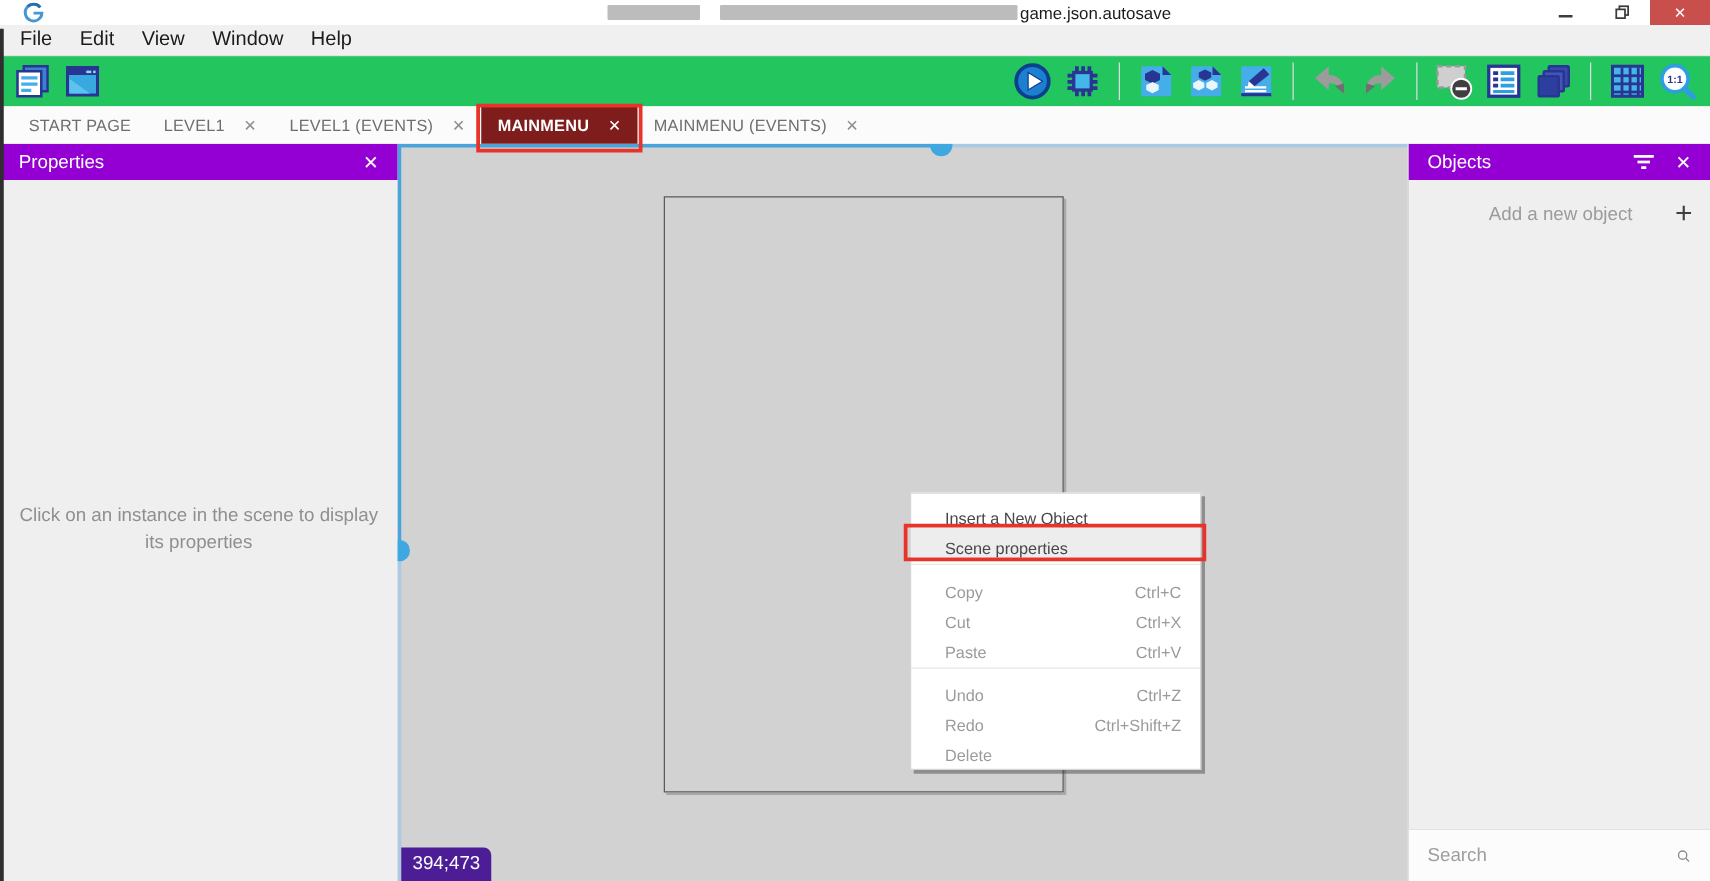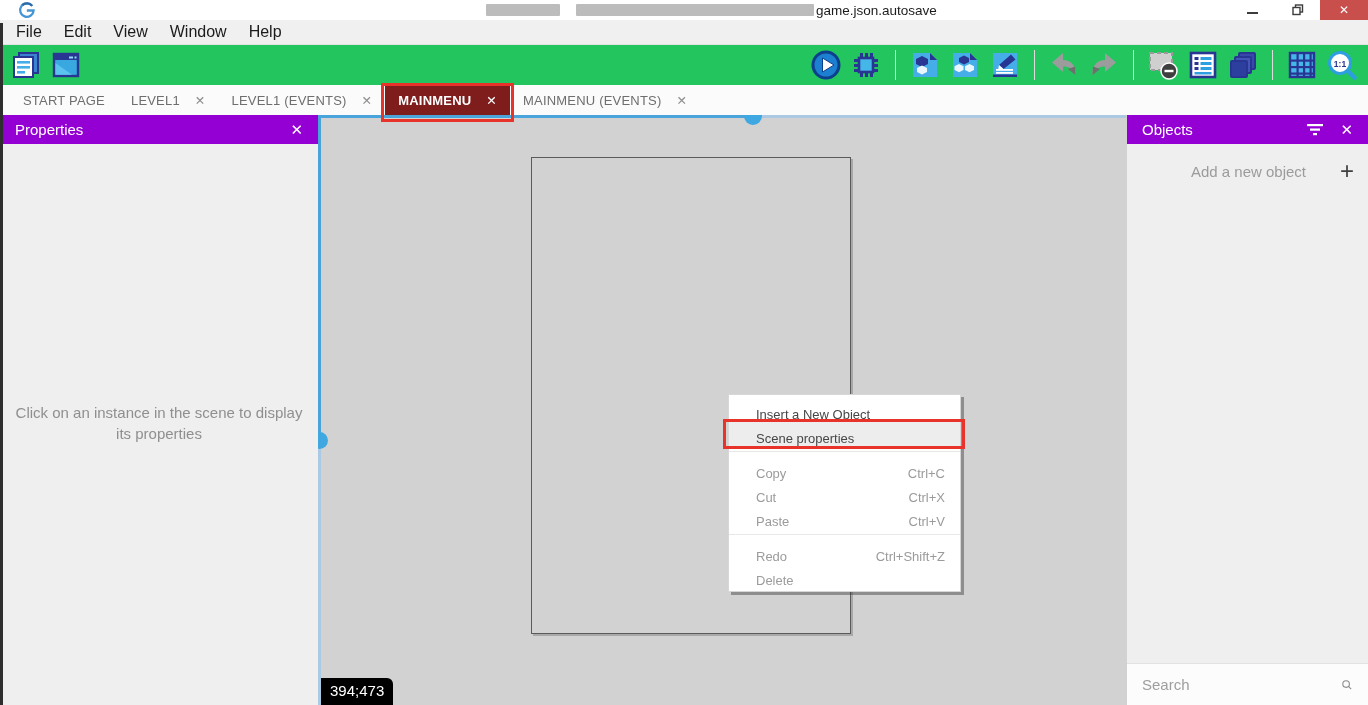--- a/index.html
+++ b/index.html
@@ -50,21 +50,21 @@
 
   
   .canvas { position:absolute; left:318px; top:115px; bottom:0; width:808px; background:#d2d2d2; z-index:5; }
   .div-top-dark { position:absolute; left:0; top:0; width:434px; height:3px; background:#4aa4dc; }
   .div-top-light { position:absolute; left:434px; right:0; top:0; height:3px; background:#abc9e2; }
   .div-left-dark { position:absolute; left:0; top:0; width:3px; height:325px; background:#4aa4dc; }
   .div-left-light { position:absolute; left:0; top:325px; bottom:0; width:3px; background:#abc9e2; }
   .handle-top { position:absolute; left:426px; top:0; width:18px; height:10px; background:#3fa8e0; border-radius:0 0 10px 10px; }
   .handle-left { position:absolute; left:-7px; top:317px; width:17px; height:17px; background:#3fa8e0; border-radius:50%; }
   .scene-rect { position:absolute; left:213px; top:42px; width:320px; height:477px; border:1px solid #5a5a5a; box-shadow:2px 2px 0 rgba(0,0,0,0.2); }
-  .coords-badge { position:absolute; left:3px; bottom:0; height:27px; padding:4px 9px; background:#000000; color:#fff; font-size:15px; border-radius:0 6px 0 0; }
+  .coords-badge { position:absolute; left:3px; bottom:0; height:27px; padding:4px 9px; background:#4c1d95; color:#fff; font-size:15px; border-radius:0 6px 0 0; }
 
   
   .context-menu { position:absolute; left:728px; top:394px; width:233px; background:#ffffff; border:1px solid #d7d7d7; box-shadow:3px 3px 0 rgba(60,60,60,0.45); z-index:50; padding:3px 0; }
   .cm-item { display:flex; align-items:flex-end; height:24px; padding:0 15px 0 27px; font-size:13px; color:#474747; position:relative; }
   .cm-item .cm-label { flex:1; }
   .cm-item .cm-shortcut { color:#9b9b9b; }
   .cm-item.muted { color:#9b9b9b; }
   .cm-item.highlight { background:#ededed; }
   .cm-sep { height:1px; background:#e7e7e7; margin:5px 0; }
   .cm-annot { position:absolute; left:-6px; right:-5px; top:-3px; bottom:-3px; border:3px solid #e8332a; pointer-events:none; z-index:60; }
@@ -313,20 +313,24 @@
     <div class="cm-item muted">
       <span class="cm-label">Cut</span>
       <span class="cm-shortcut">Ctrl+X</span>
     </div>
     <div class="cm-item muted">
       <span class="cm-label">Paste</span>
       <span class="cm-shortcut">Ctrl+V</span>
     </div>
     <div class="cm-sep"></div>
     <div class="cm-item muted">
+      <span class="cm-label">Undo</span>
+      <span class="cm-shortcut">Ctrl+Z</span>
+    </div>
+    <div class="cm-item muted">
       <span class="cm-label">Redo</span>
       <span class="cm-shortcut">Ctrl+Shift+Z</span>
     </div>
     <div class="cm-item muted">
       <span class="cm-label">Delete</span>
     </div>
   </div>
 
   <div class="objects-panel">
     <div class="panel-header">

